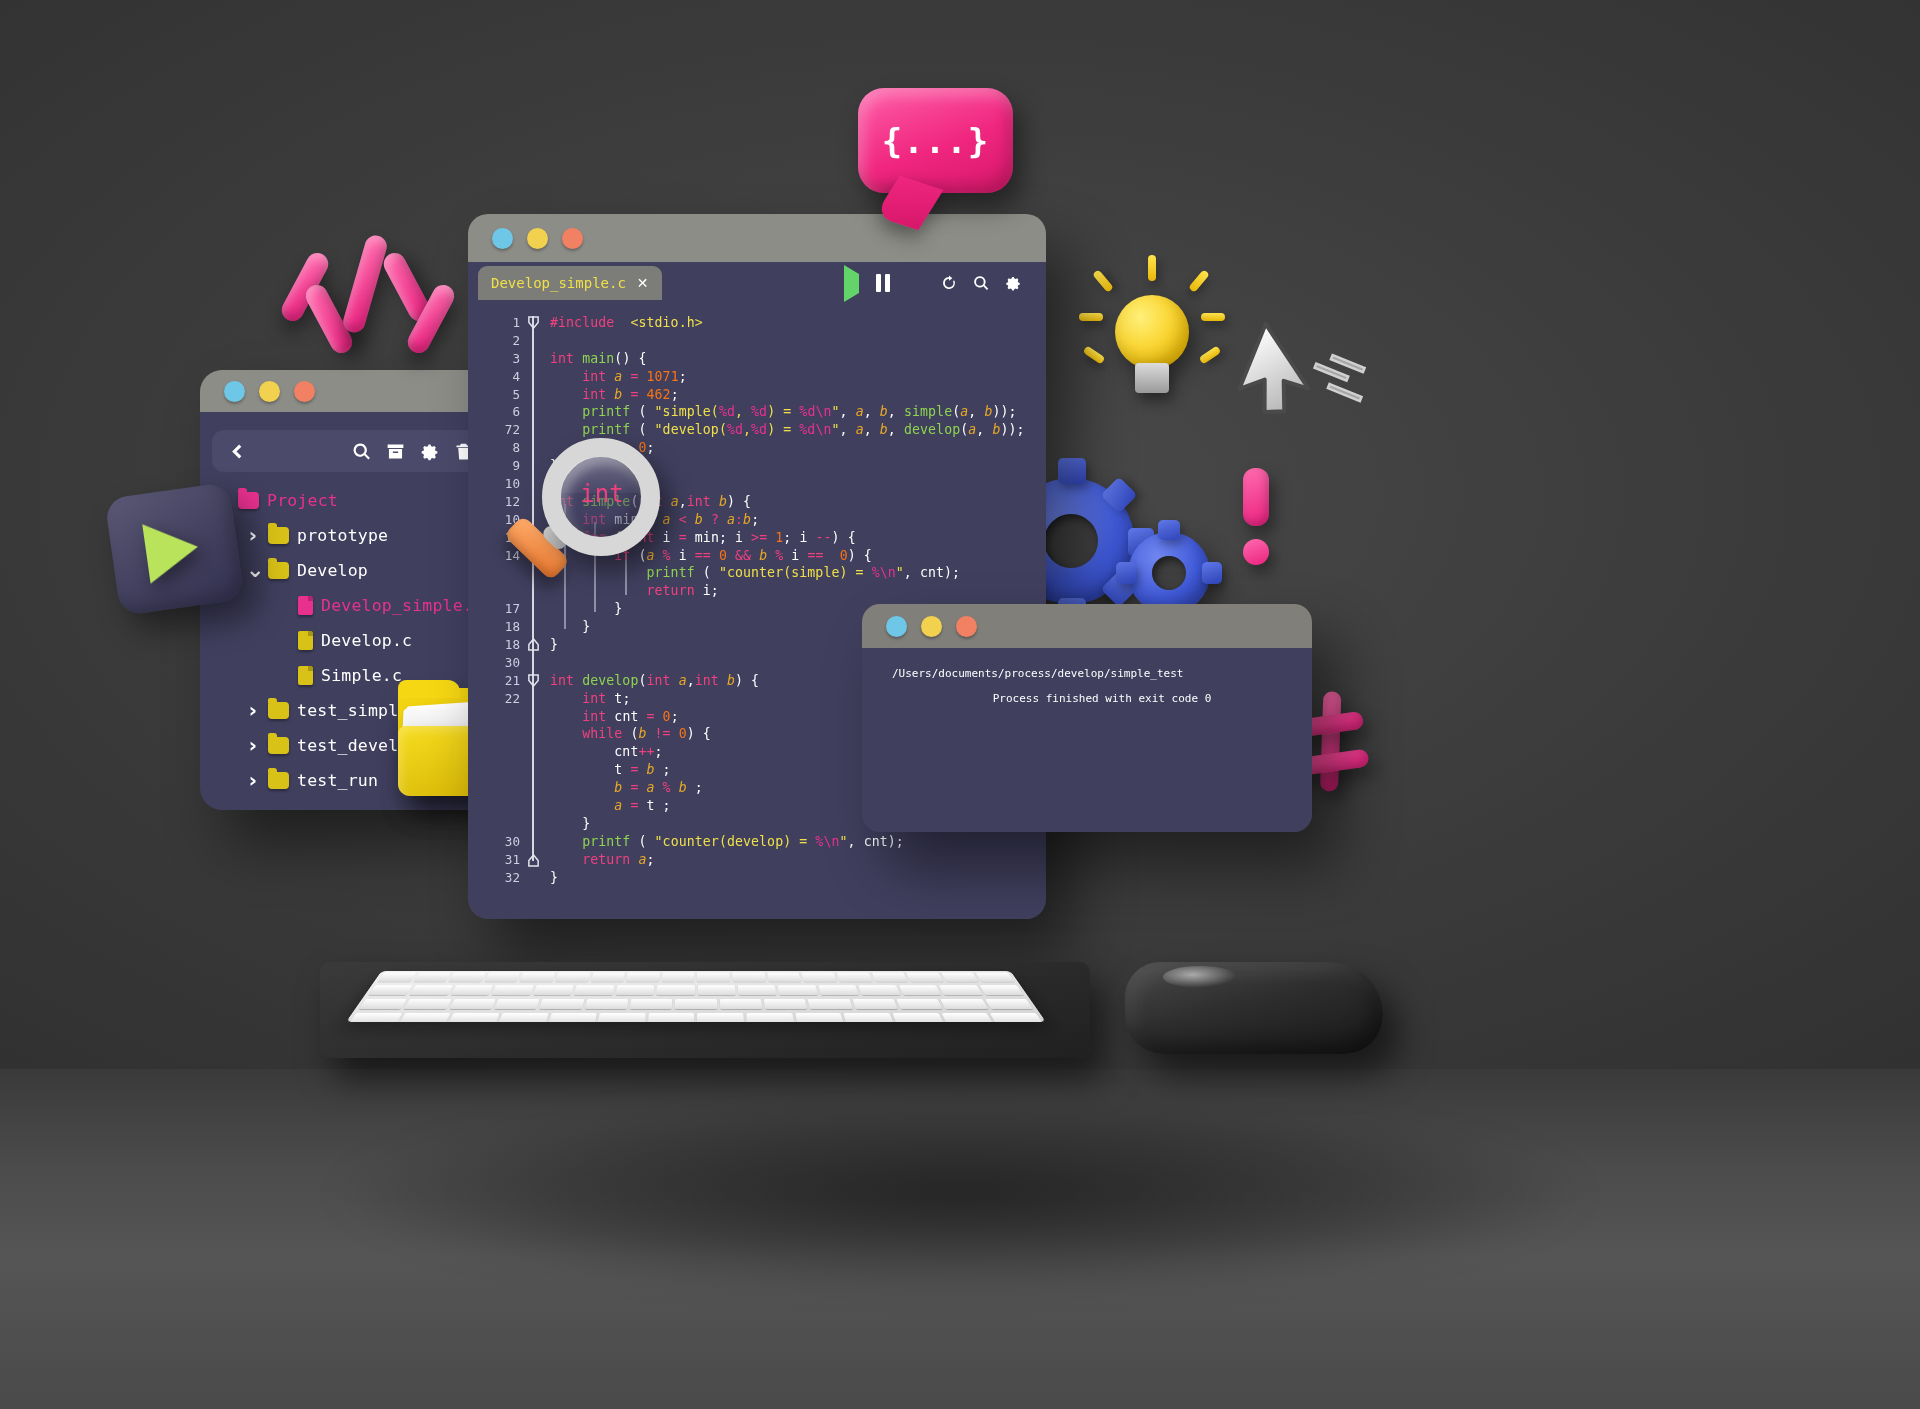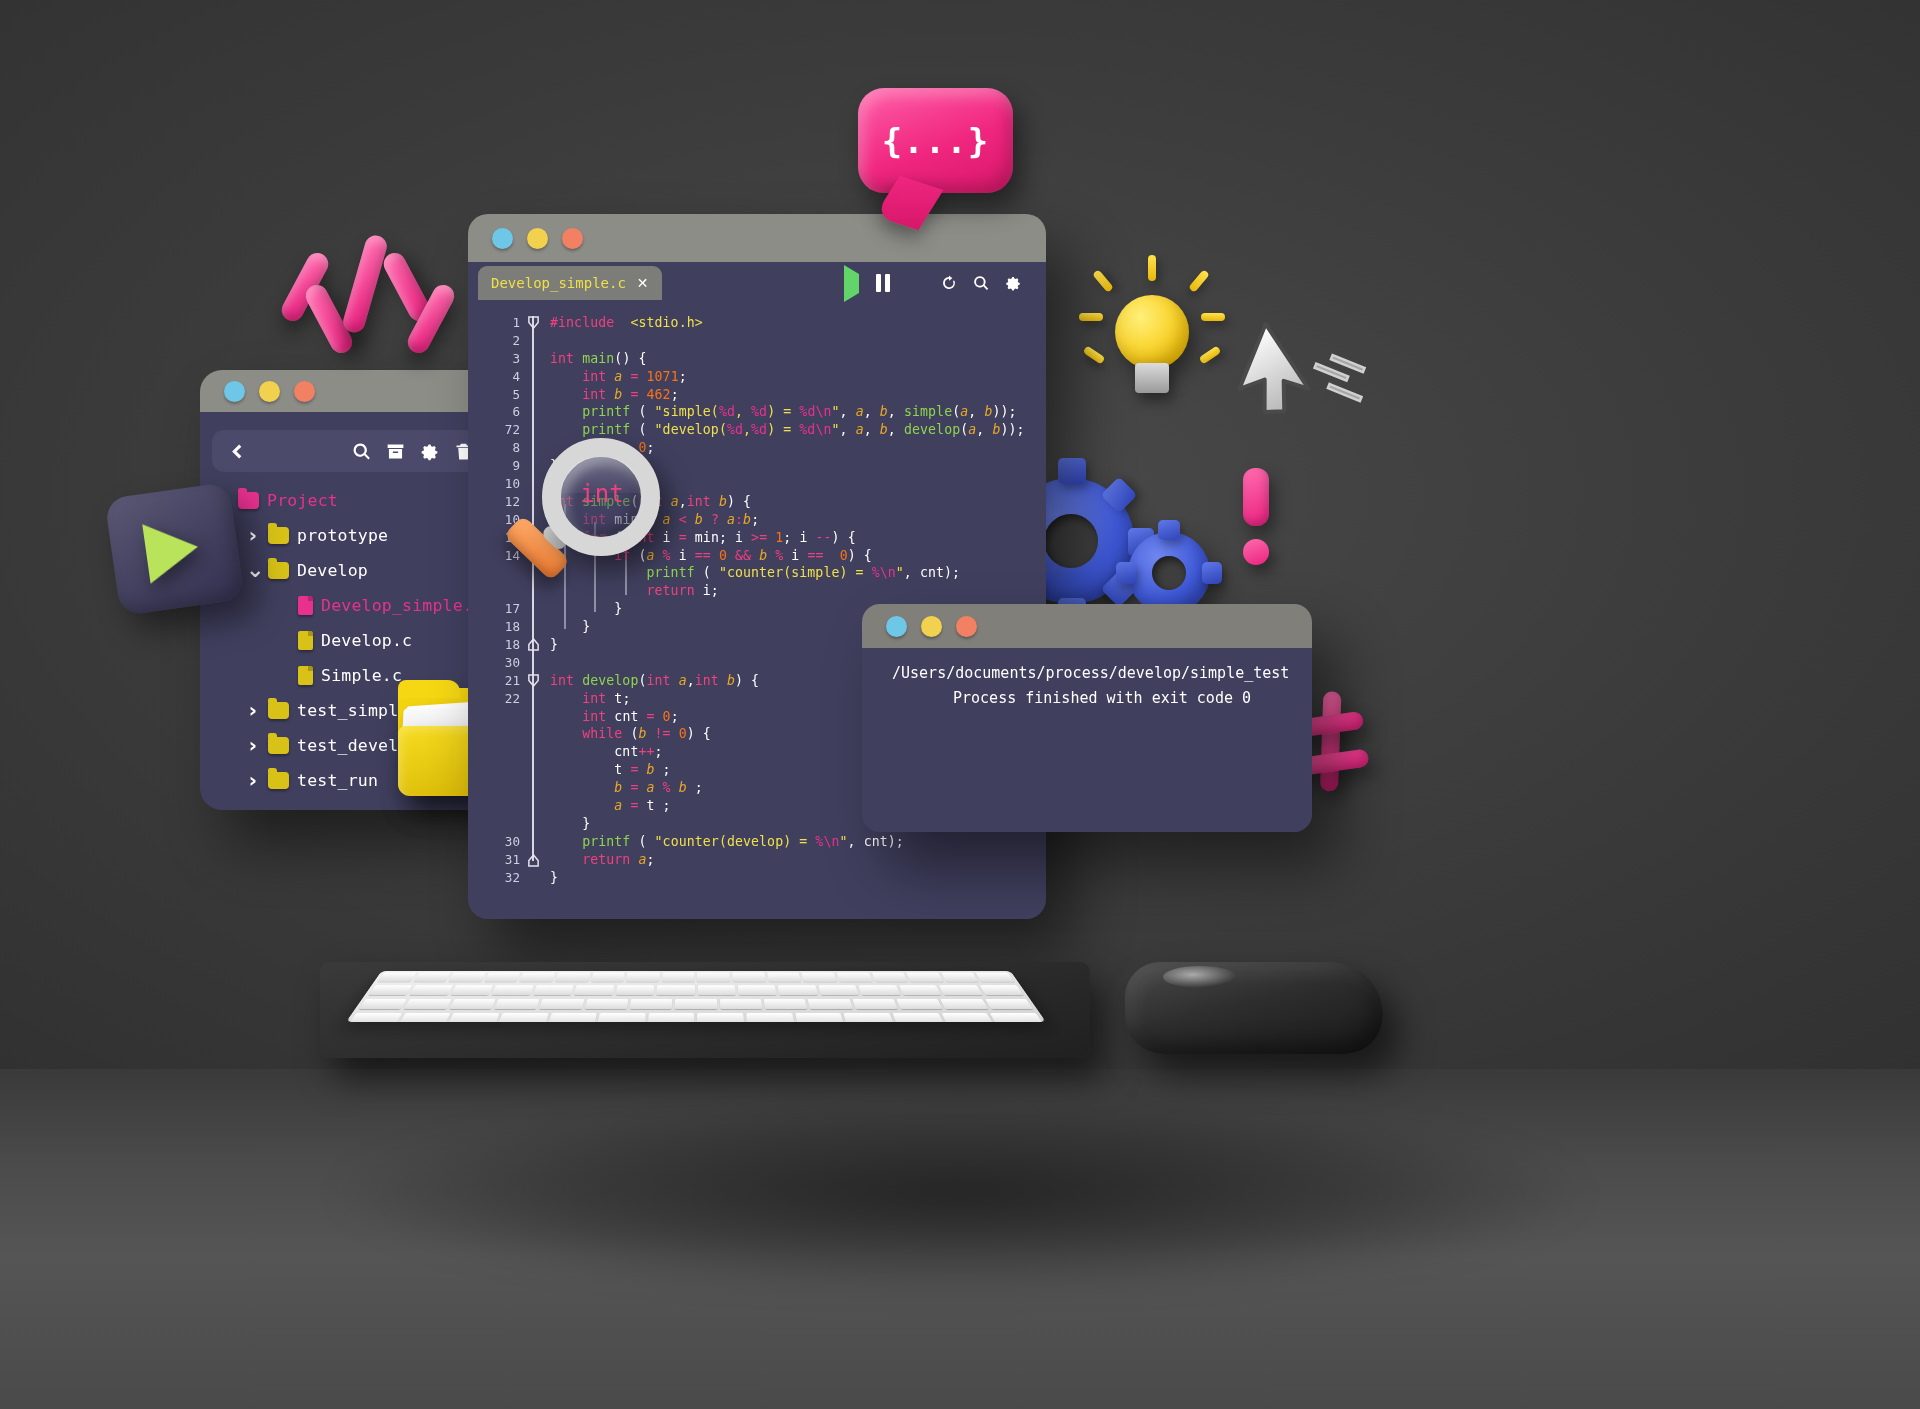--- a/index.html
+++ b/index.html
@@ -97,21 +97,21 @@
   .str{ color:#efe04a; } 
   .num{ color:#f97316; } 
   .pl{ color:#ffffff; }  
   .var{ color:#e8a825; font-style:italic; } 
   .esc{ color:#e8318f; } 
   .op{ color:#f0407f; }
 
   
   #console{ left:862px; top:604px; width:450px; height:228px; z-index:9; border-radius:18px; }
   #console .titlebar{ height:44px; background:#817f7a; }
-  #console .body{ height:184px; padding:16px 0 0 30px; font-size:15px; line-height:19px; }
+  #console .body{ height:184px; padding:16px 0 0 30px; font-size:11px; line-height:19px; }
   .c-path{ color:#ffffff; }
   .c-pink{ color:#e8318f; padding-left:28px; }
   .c-green{ color:#8ed44f; }
   .c-done{ color:#ffffff; }
 
   
   .prop{ position:absolute; }
 
   
   #bubble{ left:858px; top:88px; width:160px; height:140px; z-index:12; }

